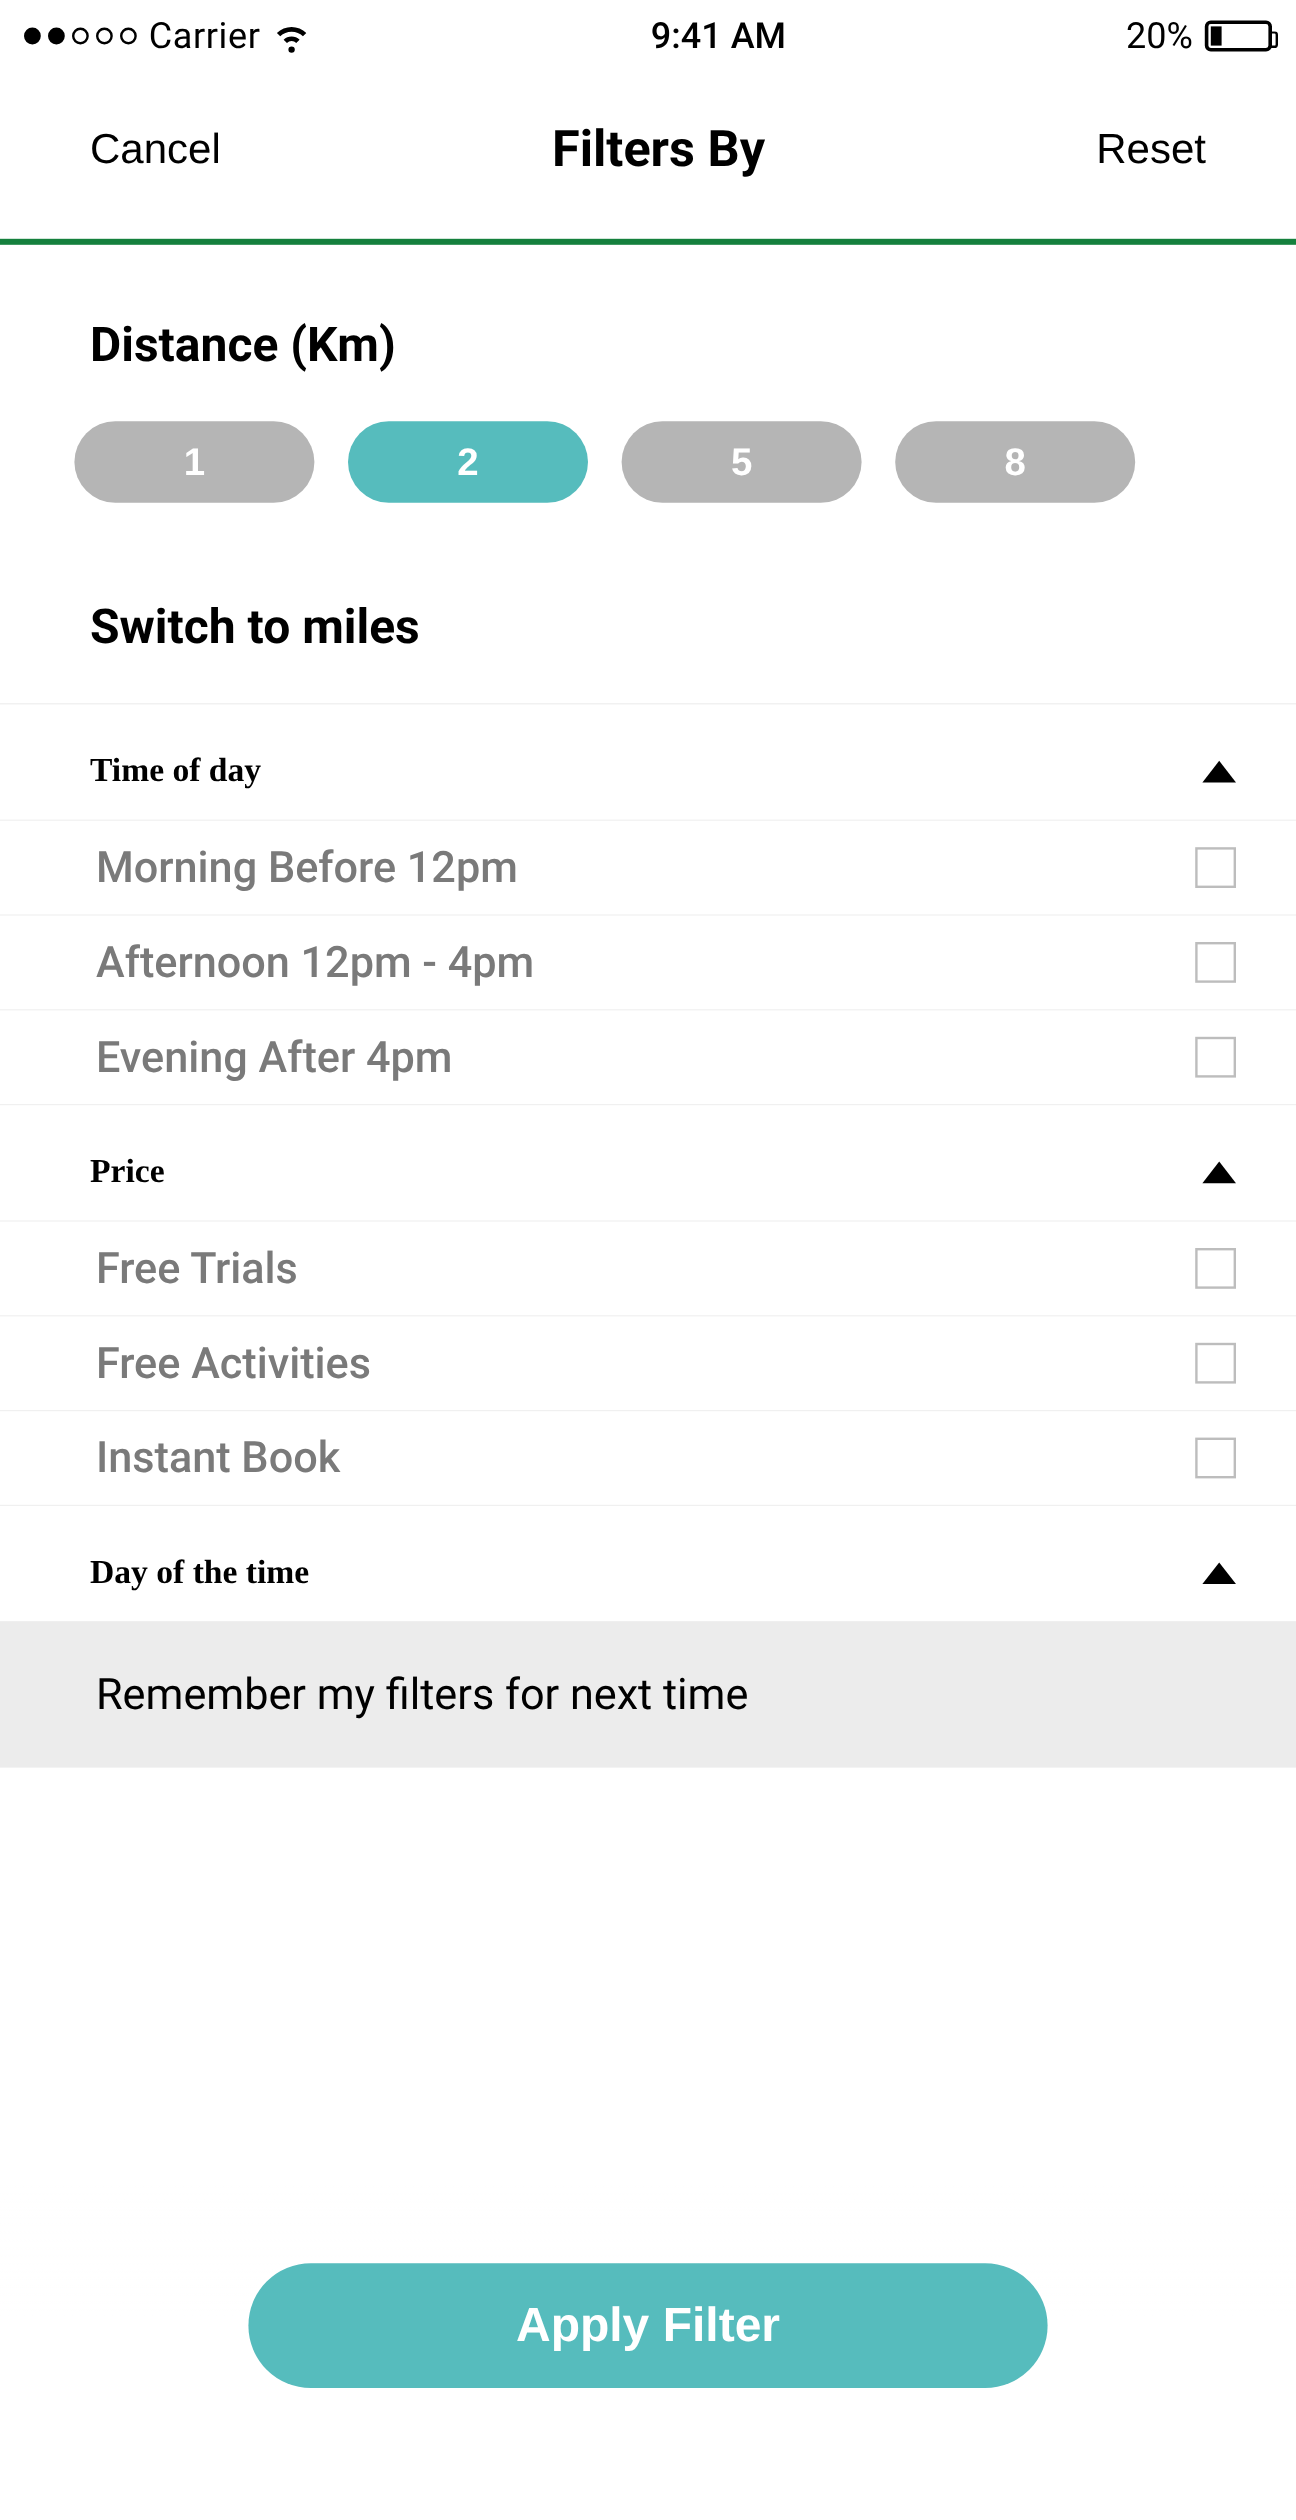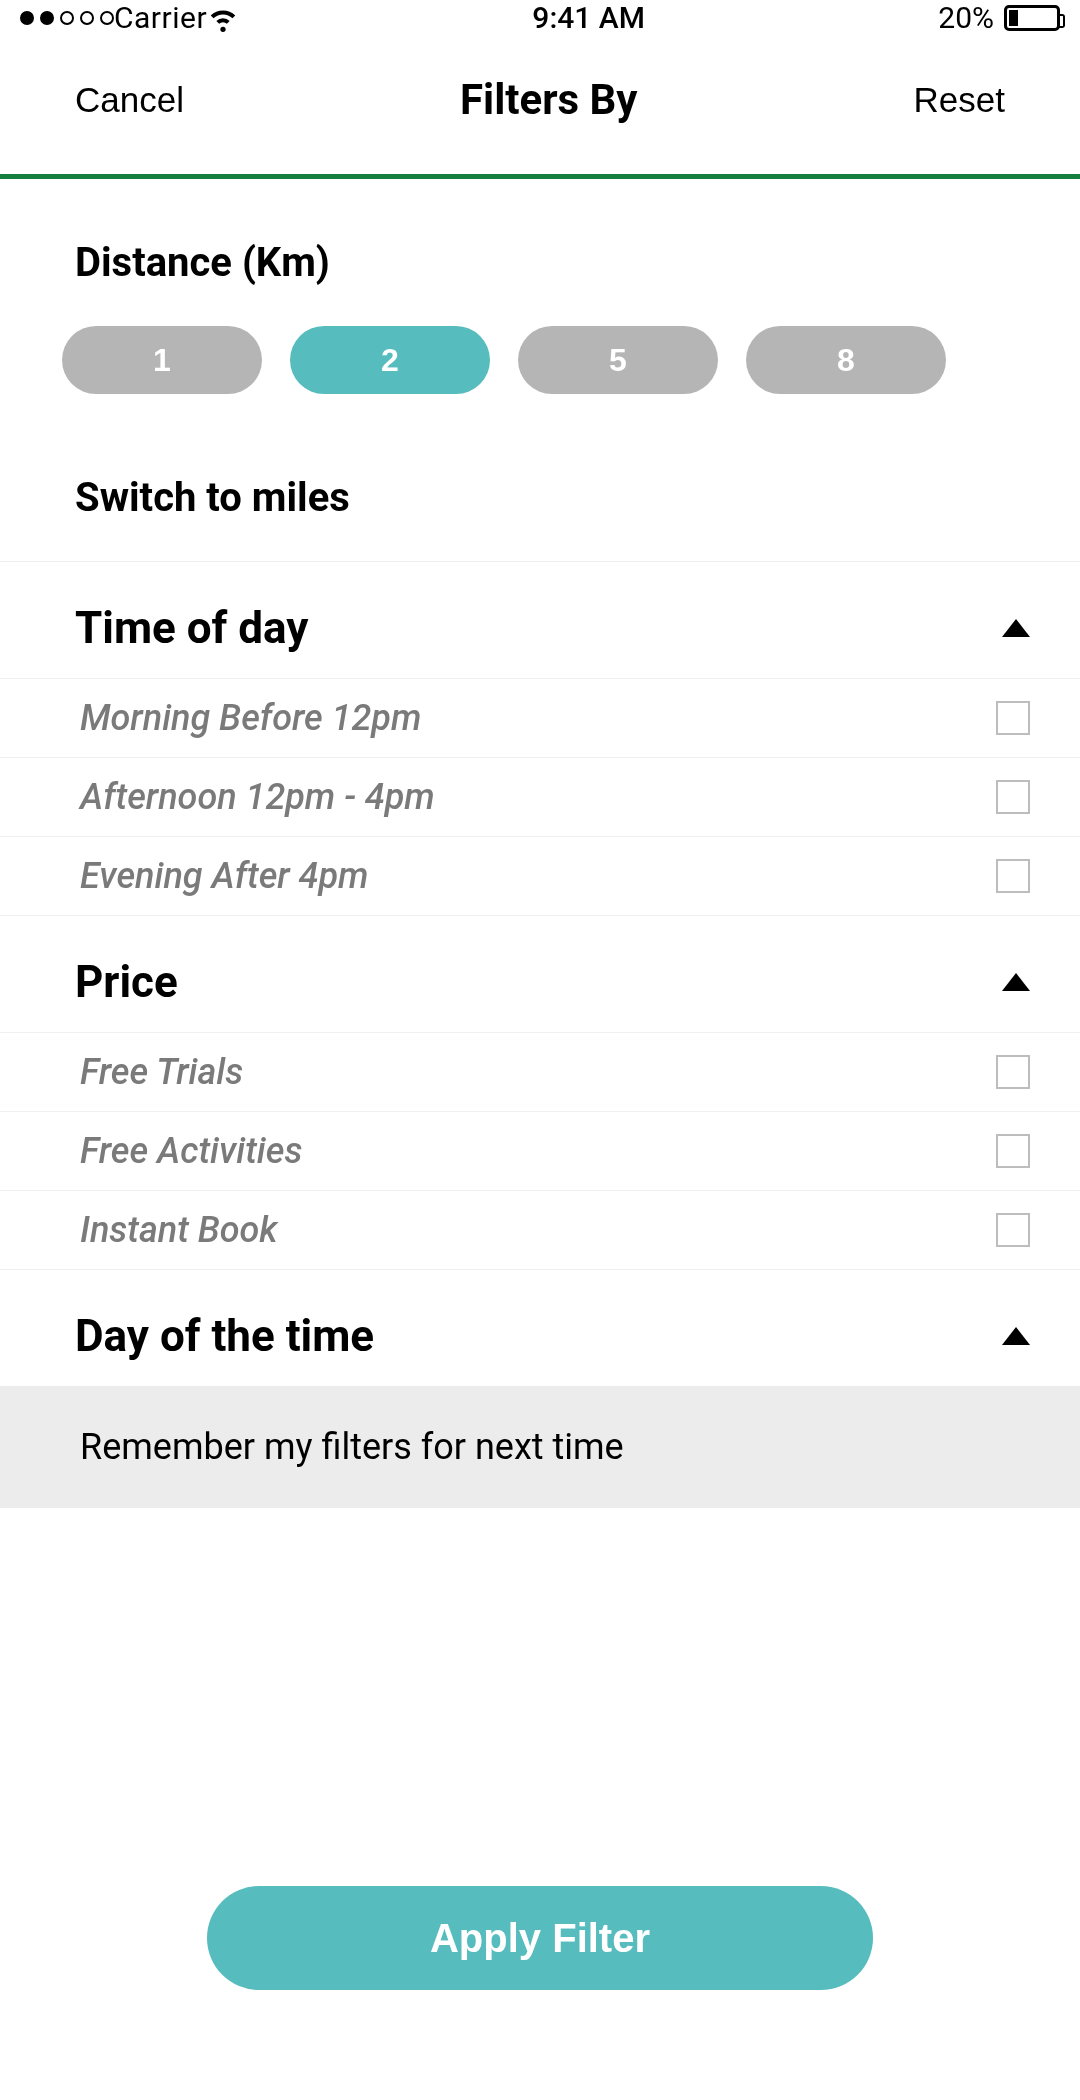--- a/index.html
+++ b/index.html
@@ -1,21 +1,21 @@
 <!DOCTYPE html>
 <html><head>
 <meta charset="utf-8">
 <style>
   * { box-sizing: border-box; margin: 0; padding: 0; }
   html, body { width: 1080px; height: 2100px; font-family: -apple-system, BlinkMacSystemFont, "Segoe UI", Roboto, Helvetica, Arial, sans-serif; background: #fff; color: #000; }
   body { display: flex; flex-direction: column; padding-bottom: 600px; }
 
   
   .status-bar { display: flex; align-items: center; justify-content: space-between; height: 60px; padding: 0 20px; font-size: 28px; }
-  .status-left { display: flex; align-items: center; gap: 0; }
+  .status-left { display: flex; align-items: center; gap: 10px; }
   .dots { display: flex; gap: 6px; align-items: center; }
   .dot { width: 14px; height: 14px; border-radius: 50%; border: 2px solid #000; }
   .dot.filled { background: #000; }
   .carrier { font-size: 30px; letter-spacing: 0.5px; }
   .wifi svg { width: 32px; height: 32px; display: block; }
   .status-center { font-size: 30px; font-weight: 500; }
   .status-right { display: flex; align-items: center; gap: 10px; }
   .battery-pct { font-size: 30px; }
   .battery { width: 56px; height: 26px; border: 3px solid #000; border-radius: 5px; position: relative; }
   .battery::after { content: ""; position: absolute; right: -8px; top: 6px; width: 5px; height: 10px; border: 2px solid #000; border-left: none; border-radius: 0 3px 3px 0; }
@@ -32,25 +32,25 @@
 
   
   .pill-row { display: flex; gap: 28px; padding: 0 62px 60px; }
   .pill { flex: 0 0 200px; height: 68px; border-radius: 34px; border: none; font-size: 32px; font-weight: 600; color: #fff; background: #b5b5b5; cursor: pointer; }
   .pill.active { background: #56bcbd; }
 
   .switch-row { font-size: 40px; font-weight: 700; padding: 20px 75px 40px; border-bottom: 1px solid #eee; }
 
   
   .collapse-header { display: flex; align-items: center; justify-content: space-between; padding: 40px 50px 24px 75px; cursor: pointer; }
-  .collapse-header .title { font-size: 44px; font-weight: 700; }
+  .collapse-header .title { font-size: 28px; font-weight: 700; font-family: Liberation Serif, serif; }
   .chev-up { width: 0; height: 0; border-left: 14px solid transparent; border-right: 14px solid transparent; border-bottom: 18px solid #000; }
 
   
-  .option-row { display: flex; align-items: center; justify-content: space-between; padding: 18px 50px 18px 80px; border-bottom: 1px solid #f0f0f0; font-style: italic; }
+  .option-row { display: flex; align-items: center; justify-content: space-between; padding: 18px 50px 18px 80px; border-bottom: 1px solid #f0f0f0; }
   .option-row:first-of-type { border-top: 1px solid #f0f0f0; }
   .option-label { font-size: 36px; color: #7a7a7a; font-weight: 500; }
   .checkbox { width: 34px; height: 34px; border: 2px solid #bdbdbd; background: #fff; }
 
   
   .remember-bar { background: #ececec; padding: 40px 80px; }
   .remember-text { font-size: 36px; font-weight: 400; }
 
   
   .apply-wrap { position: fixed; left: 0; right: 0; bottom: 0; width: 1080px; padding: 70px 0 110px; display: flex; justify-content: center; background: linear-gradient(to bottom, rgba(255,255,255,0), rgba(255,255,255,1) 40%); }

